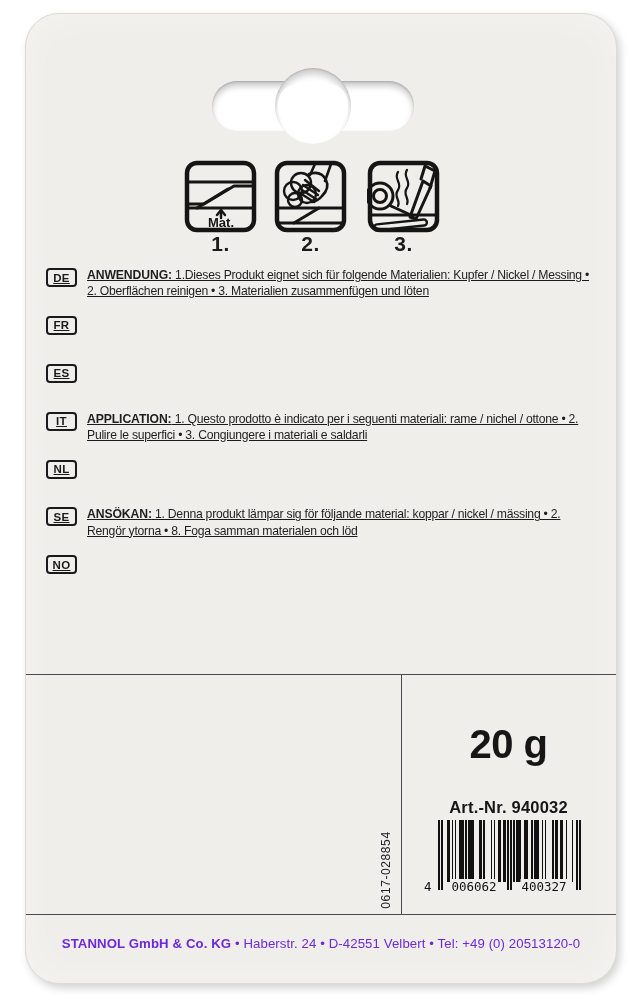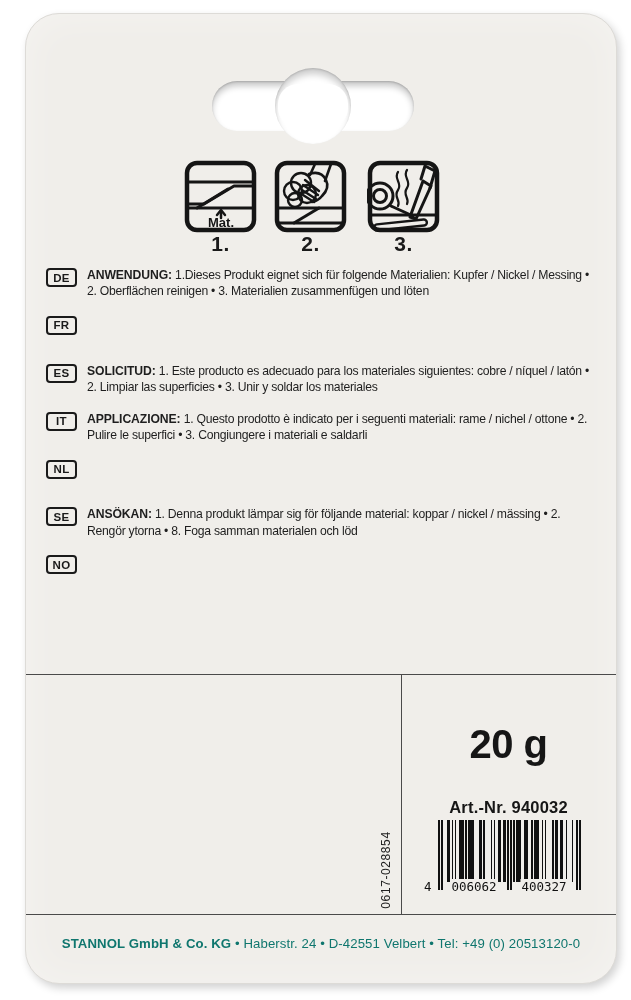--- a/index.html
+++ b/index.html
@@ -28,21 +28,21 @@
     position:absolute;left:249px;top:54px;width:76px;height:76px;
     background:#ffffff;border-radius:50%;
     box-shadow:inset 0 6px 7px rgba(0,0,0,0.20), inset 0 1px 2px rgba(0,0,0,0.15);
   }
   .slot-mask{ 
     position:absolute;left:252px;top:70px;width:70px;height:44px;background:#ffffff;border-radius:20px;
   }
   .icon-box{position:absolute;top:146px;width:73px;height:67px;}
   .step-num{position:absolute;top:218px;width:73px;text-align:center;font-size:21px;font-weight:700;letter-spacing:0.5px;}
   .rows{position:absolute;left:20px;top:253px;width:552px;}
-  .lang-row{display:flex;align-items:flex-start;min-height:47.9px;box-sizing:border-box;}
+  .lang-row{display:flex;align-items:flex-start;min-height:47.9px;box-sizing:border-box;text-decoration:underline;}
   .lang-badge{
     flex:none;width:27px;height:15px;margin-top:1px;margin-right:10px;
     border:2px solid #1a1a1a;border-radius:4px;
     display:flex;align-items:center;justify-content:center;
     font-size:11.5px;font-weight:700;letter-spacing:0.3px;background:transparent;
   }
   .lang-text{
     margin:0;width:509px;font-size:12.2px;line-height:16.2px;letter-spacing:-0.25px;color:#1e1e1e;
   }
   .lang-text b{font-weight:700;letter-spacing:-0.1px;}
@@ -65,21 +65,21 @@
   .bars{position:absolute;left:0;top:0;height:70px;display:flex;}
   .bars div{flex:none;}
   .bars .b{background:#111;}
   .bc-digits{position:absolute;left:0;top:59px;width:143px;height:16px;font-family:"DejaVu Sans Mono", monospace;font-size:12.5px;color:#111;}
   .bc-digits span{position:absolute;background:#f0eeea;padding:0 1px;line-height:15px;}
   .bc-first{left:-15px;}
   .bc-left{left:36px;transform:translateX(-50%);}
   .bc-right{left:106px;transform:translateX(-50%);}
   .footer{
     position:absolute;left:0;top:920px;width:590px;height:20px;line-height:20px;
-    text-align:center;font-size:13.2px;letter-spacing:0.1px;color:#0f766e;
+    text-align:center;font-size:13.2px;letter-spacing:0.1px;color:#6d28d9;
   }
   .footer b{font-weight:700;}
   svg .st{stroke:#151515;fill:none;stroke-linecap:round;stroke-linejoin:round;}
 </style>
 </head>
 <body>
 
 <div class="card">
 
   <div class="slot-capsule"></div>
@@ -134,25 +134,24 @@
   <div class="rows">
     <div class="lang-row">
       <span class="lang-badge">DE</span>
       <p class="lang-text"><b>ANWENDUNG:</b><span> 1.Dieses Produkt eignet sich für folgende Materialien: Kupfer / Nickel / Messing • 2. Oberflächen reinigen • 3. Materialien zusammenfügen und löten</span></p>
     </div>
     <div class="lang-row">
       <span class="lang-badge">FR</span>
     </div>
     <div class="lang-row">
       <span class="lang-badge">ES</span>
-      <p class="lang-text"><b>SOLICITUD:</b><span> 1. Este producto es adecuado para los materiales siguientes: cobre / níquel / latón • 2. Limpiar las superficies • 3. Unir y soldar los materiales</span></p>
     </div>
     <div class="lang-row">
       <span class="lang-badge">IT</span>
-      <p class="lang-text"><b>APPLICAZIONE:</b><span> 1. Questo prodotto è indicato per i seguenti materiali: rame / nichel / ottone • 2. Pulire le superfici • 3. Congiungere i materiali e saldarli</span></p>
+      <p class="lang-text"><b>APPLICATION:</b><span> 1. Questo prodotto è indicato per i seguenti materiali: rame / nichel / ottone • 2. Pulire le superfici • 3. Congiungere i materiali e saldarli</span></p>
     </div>
     <div class="lang-row">
       <span class="lang-badge">NL</span>
     </div>
     <div class="lang-row">
       <span class="lang-badge">SE</span>
       <p class="lang-text"><b>ANSÖKAN:</b><span> 1. Denna produkt lämpar sig för följande material: koppar / nickel / mässing • 2. Rengör ytorna • 8. Foga samman materialen och löd</span></p>
     </div>
     <div class="lang-row">
       <span class="lang-badge">NO</span>

